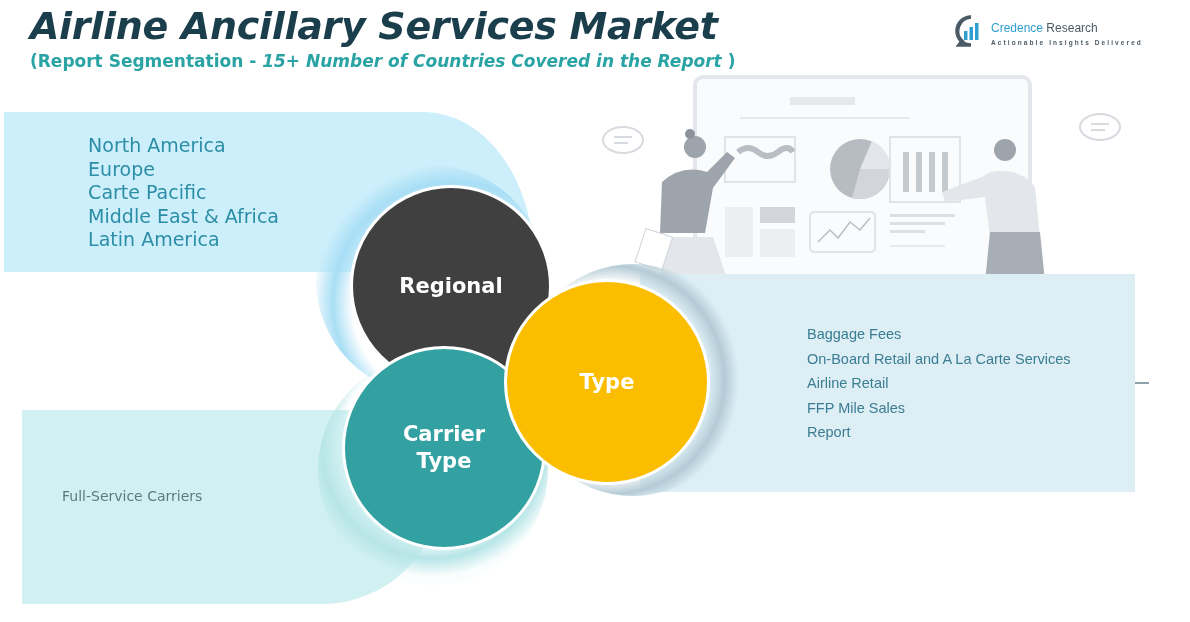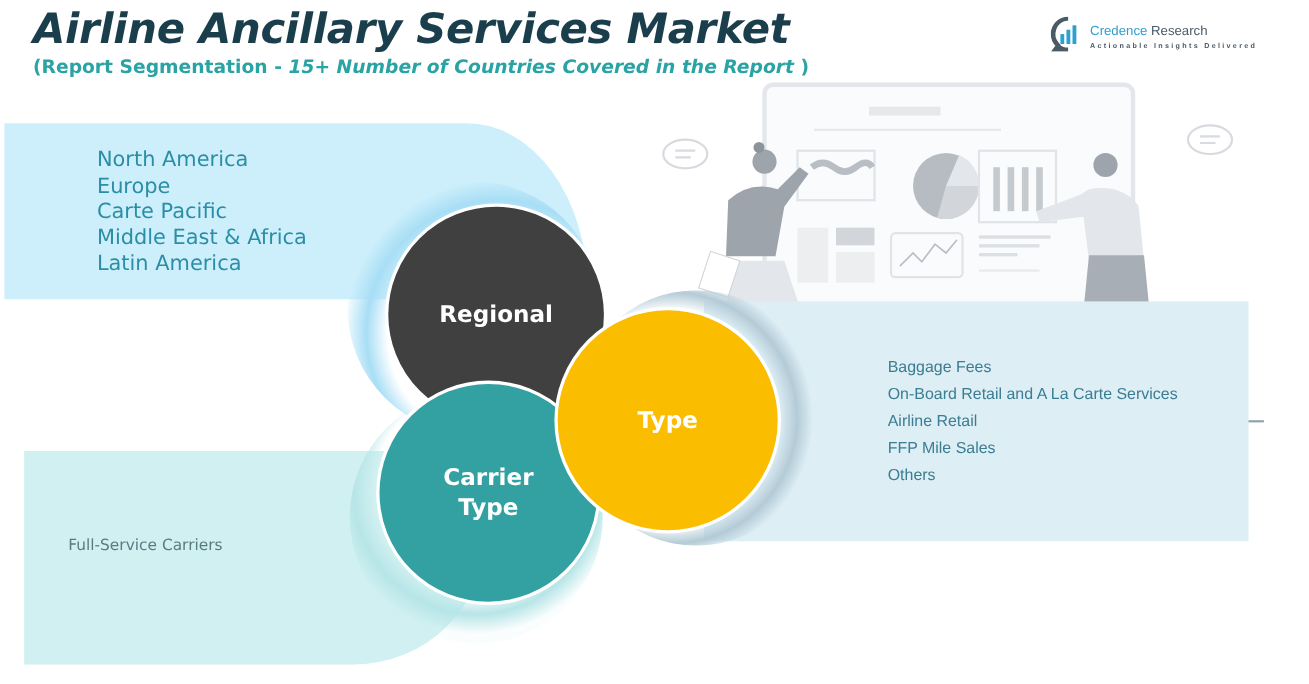--- a/index.html
+++ b/index.html
@@ -125,20 +125,20 @@
   <li>Carte Pacific</li>
   <li>Middle East &amp; Africa</li>
   <li>Latin America</li>
 </ul>
 
 <ul class="list type-list">
   <li>Baggage Fees</li>
   <li>On-Board Retail and A La Carte Services</li>
   <li>Airline Retail</li>
   <li>FFP Mile Sales</li>
-  <li>Others</li>
+  <li>Report</li>
 </ul>
 
 <ul class="list carrier-list">
   <li>Full-Service Carriers</li>
 </ul>
 
 <div style="position:absolute;left:1135px;top:382px;width:14px;height:2px;background:#8fa2ab;"></div>
 
 </body></html>

